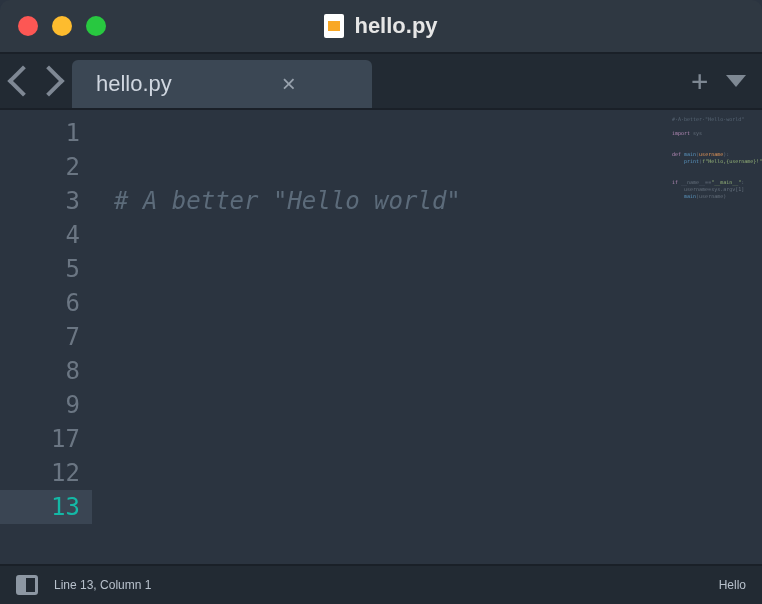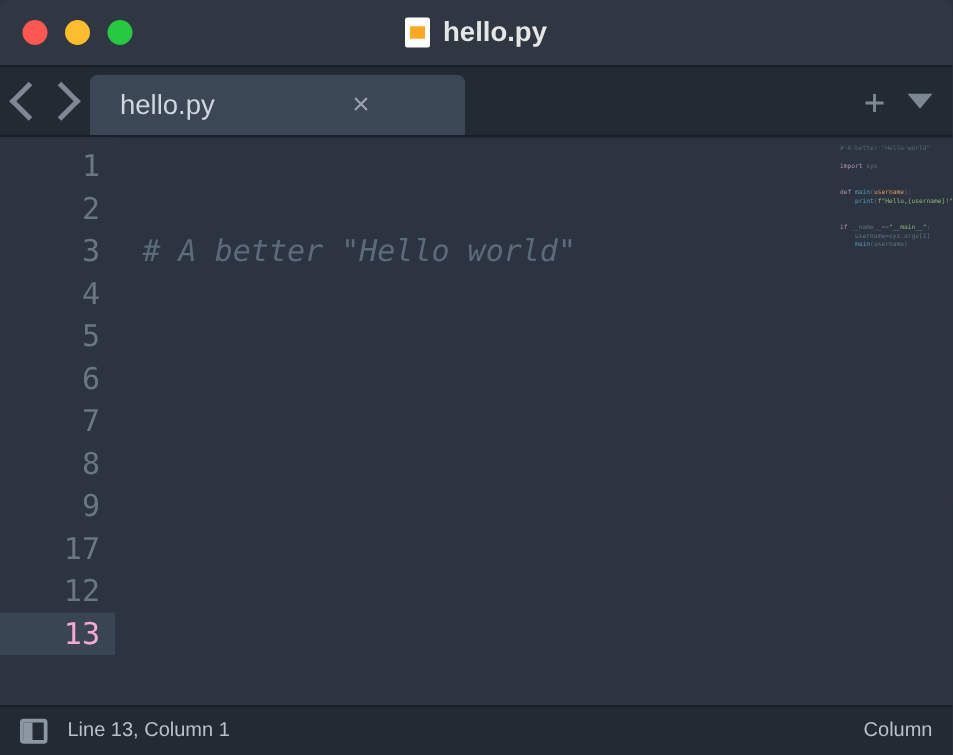--- a/index.html
+++ b/index.html
@@ -83,21 +83,21 @@
     background:#2b3440;
     display:flex;
   }
   .gutter {
     width:92px; text-align:right; padding:6px 12px 0 0;
     background:#2b3440;
     color:#6b7683; font-size:24px; line-height:34px;
     user-select:none;
   }
   .gutter div { height:34px; }
-  .gutter .active { background:#3a4553; color:#f9a8d4; margin-right:-12px; padding-right:12px;}
+  .gutter .active { background:#3a4553; color:#14b8a6; margin-right:-12px; padding-right:12px;}
   .code {
     flex:1; padding:6px 0 0 0;
     font-size:24px; line-height:34px;
     white-space:pre;
     position:relative;
   }
   .code-line { height:34px; position:relative; padding-left:22px;}
 
   
   .cmt   { color:#5c6b7a; font-style:italic;}
@@ -112,21 +112,21 @@
   }
   .minimap .mm-line { height:7px; white-space:pre; }
   .minimap .mm-cmt{color:#5c6b7a;} .minimap .mm-kw{color:#c594c5;}
   .minimap .mm-fn{color:#5fa1cf;} .minimap .mm-str{color:#9fbf7d;}
   .minimap .mm-pr{color:#f9a15a;}
 
   
   .statusbar {
     height:40px; background:#222a33; border-top:2px solid #1a2028;
     display:flex; align-items:center; color:#b8c1cc;
-    font-family:-apple-system,sans-serif; font-size:16px;
+    font-family:-apple-system,sans-serif; font-size:12px;
     padding:0 16px;
   }
   .sb-icon {
     width:22px; height:20px; border:3px solid #8d97a3; border-radius:3px;
     position:relative; margin-right:16px;
   }
   .sb-icon::after{content:"";position:absolute;left:0;top:0;bottom:0;width:7px;background:#8d97a3;}
   .sb-right{margin-left:auto;}
 </style>
 </head>
@@ -201,14 +201,14 @@
       <div class="mm-line"></div>
     <div class="mm-line"><span class="mm-kw">if</span> __name__==<span class="mm-str">"__main__"</span>:</div>
     <div class="mm-line">    username=sys.argv[1]</div>
     <div class="mm-line">    <span class="mm-fn">main</span>(username)</div>
   </div>
 </div>
 
 <div class="statusbar">
   <span class="sb-icon"></span>
   <span>Line 13, Column 1</span>
-  <span class="sb-right">Column</span>
+  <span class="sb-right">Hello</span>
 </div>
 
 </body></html>

